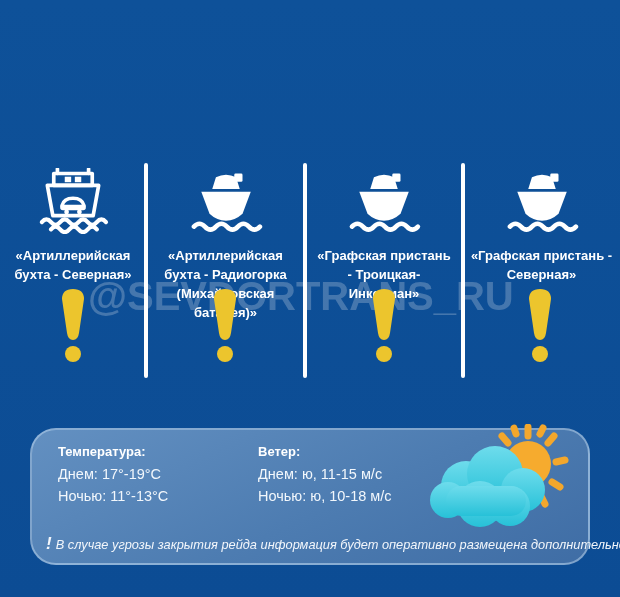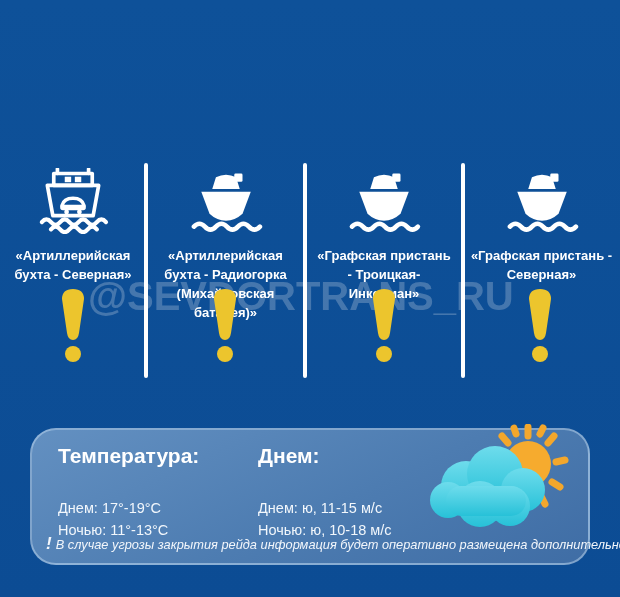--- a/index.html
+++ b/index.html
@@ -62,21 +62,21 @@
   
   .weather-panel{
     position:absolute;left:30px;top:428px;width:560px;height:137px;
     border-radius:26px;box-sizing:border-box;z-index:3;
     background:linear-gradient(155deg,#6390c1 0%,#4d7cb1 55%,#3f6da5 100%);
     border:2px solid rgba(190,215,240,0.5);
   }
   .info-block{position:absolute;top:14px;}
   .info-block.temp{left:26px;}
   .info-block.wind{left:226px;}
-  .info-heading{color:#ffffff;font-size:21px;font-weight:700;margin:0 0 29px 0;}
+  .info-heading{color:#ffffff;font-size:13px;font-weight:700;margin:0 0 4px 0;}
   .info-line{color:#f2f7fc;font-size:14.5px;font-weight:400;line-height:22px;}
   .weather-icon{position:absolute;right:10px;top:-6px;width:158px;height:118px;}
   .footer-note{
     position:absolute;left:14px;bottom:9px;width:540px;
     color:#f2f6fb;font-size:12.8px;font-style:italic;white-space:nowrap;
   }
   .footer-bang{font-size:17px;font-weight:700;font-style:italic;margin-right:4px;}
 </style>
 </head>
 <body>
@@ -182,21 +182,21 @@
     </svg>
   </div>
 
   <div class="weather-panel">
     <div class="info-block temp">
       <p class="info-heading">Температура:</p>
       <div class="info-line">Днем: 17°-19°C</div>
       <div class="info-line">Ночью: 11°-13°C</div>
     </div>
     <div class="info-block wind">
-      <p class="info-heading">Днем:</p>
+      <p class="info-heading">Ветер:</p>
       <div class="info-line">Днем: ю, 11-15 м/с</div>
       <div class="info-line">Ночью: ю, 10-18 м/с</div>
     </div>
     <div class="weather-icon">
       <svg viewBox="0 0 158 118" width="158" height="118">
         <defs>
           <linearGradient id="cg" x1="0" y1="0" x2="0" y2="1">
             <stop offset="0" stop-color="#6edcec"></stop>
             <stop offset="1" stop-color="#27c1d8"></stop>
           </linearGradient>

